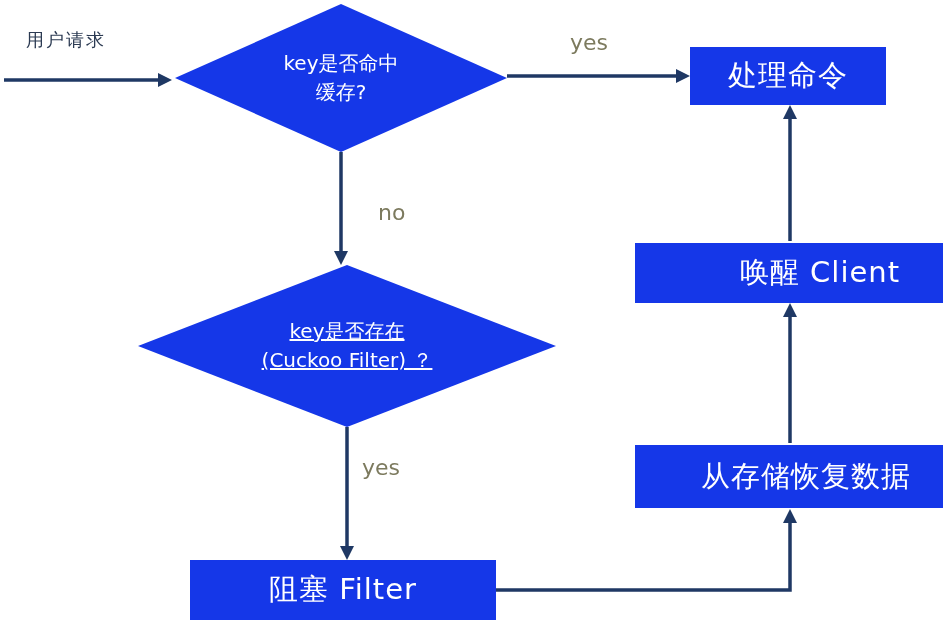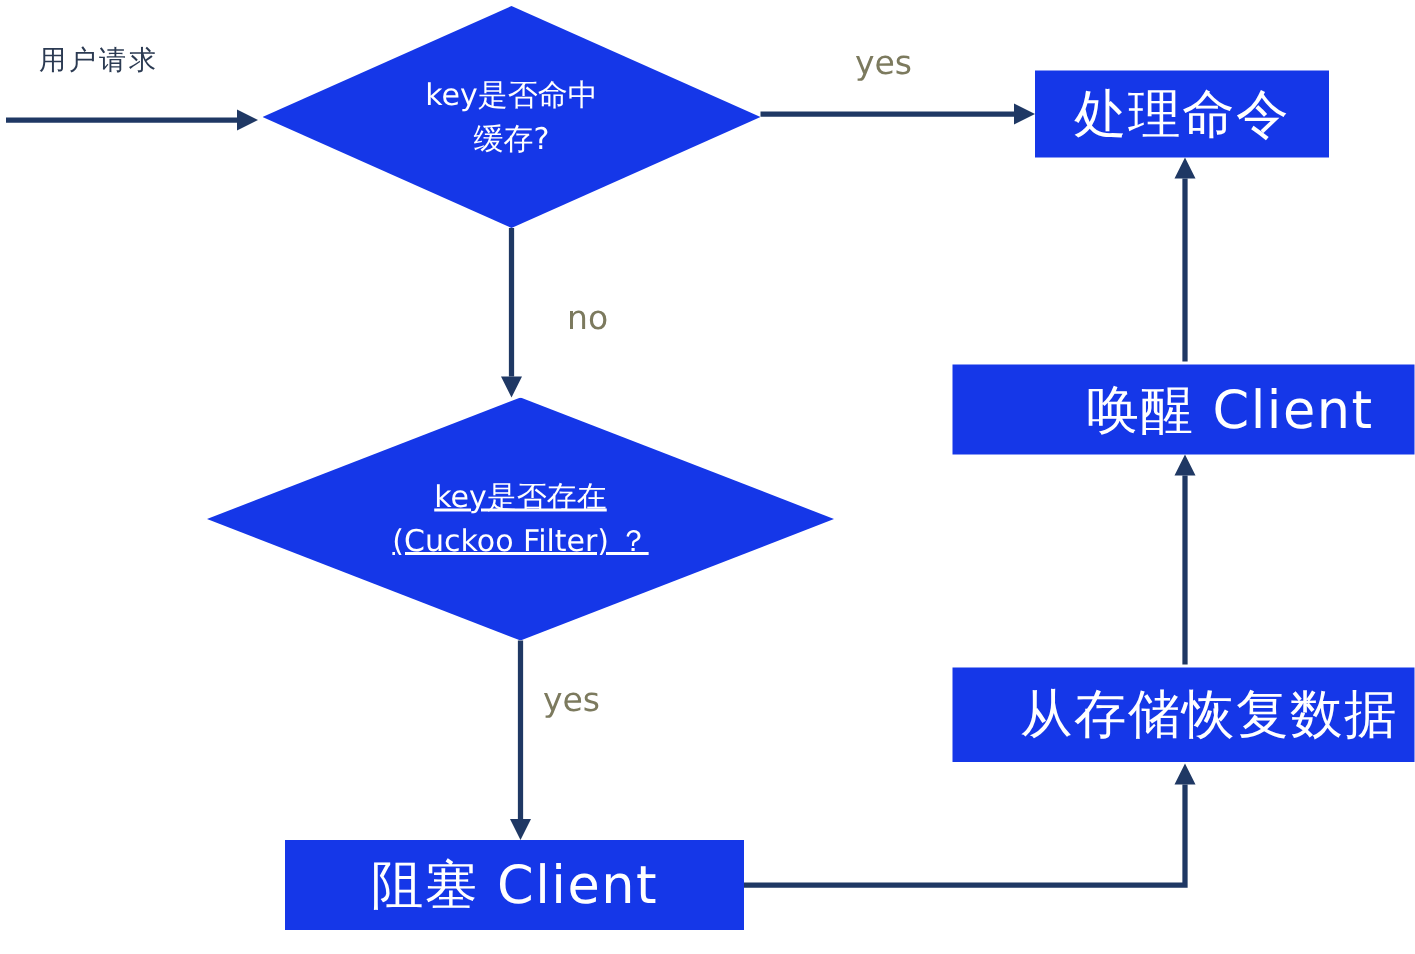--- a/index.html
+++ b/index.html
@@ -14,21 +14,21 @@
   html,body{width:943px;height:636px;background:var(--background);
     font-family:"DejaVu Sans","Liberation Sans",sans-serif;overflow:hidden;}
   .canvas{position:relative;width:943px;height:636px;background:var(--background);}
   .edges{position:absolute;left:0;top:0;width:943px;height:636px;}
   .edge{stroke:var(--arrow);stroke-width:3.5;fill:none;}
   .arrowhead{fill:var(--arrow);stroke:none;}
   .node{position:absolute;display:flex;align-items:center;justify-content:center;
     text-align:center;background:var(--node-fill);color:var(--node-text);
     white-space:pre-line;}
   .diamond{clip-path:polygon(50% 0,100% 50%,50% 100%,0 50%);font-size:20px;line-height:1.45;}
-  .rect{font-size:35px;letter-spacing:1px;}
+  .rect{font-size:29px;letter-spacing:1px;}
   .edge-label{position:absolute;font-size:22px;color:var(--edge-label);}
   .entry-label{position:absolute;left:26px;top:28px;font-size:18px;color:var(--entry-label);letter-spacing:2px;}
 </style>
 </head>
 <body>
 
 <div class="canvas">
 
   <svg class="edges" viewBox="0 0 943 636" xmlns="http://www.w3.org/2000/svg">
 
@@ -61,19 +61,19 @@
 
   <div class="node rect" style="left:690px;top:47px;width:196px;height:58px;">处理命令</div>
 
   <div class="node diamond" style="left:138px;top:265px;width:418px;height:162px;text-decoration:underline;">key是否存在
 (Cuckoo Filter) ？</div>
 
   <div class="node rect" style="left:635px;top:243px;width:370px;height:60px;">唤醒 Client</div>
 
   <div class="node rect" style="left:635px;top:445px;width:342px;height:63px;">从存储恢复数据</div>
 
-  <div class="node rect" style="left:190px;top:560px;width:306px;height:60px;">阻塞 Client</div>
+  <div class="node rect" style="left:190px;top:560px;width:306px;height:60px;">阻塞 Filter</div>
 
   <div class="edge-label" style="left:570px;top:30px;">yes</div>
   <div class="edge-label" style="left:378px;top:200px;">no</div>
   <div class="edge-label" style="left:362px;top:455px;">yes</div>
 
 </div>
 
 </body></html>

